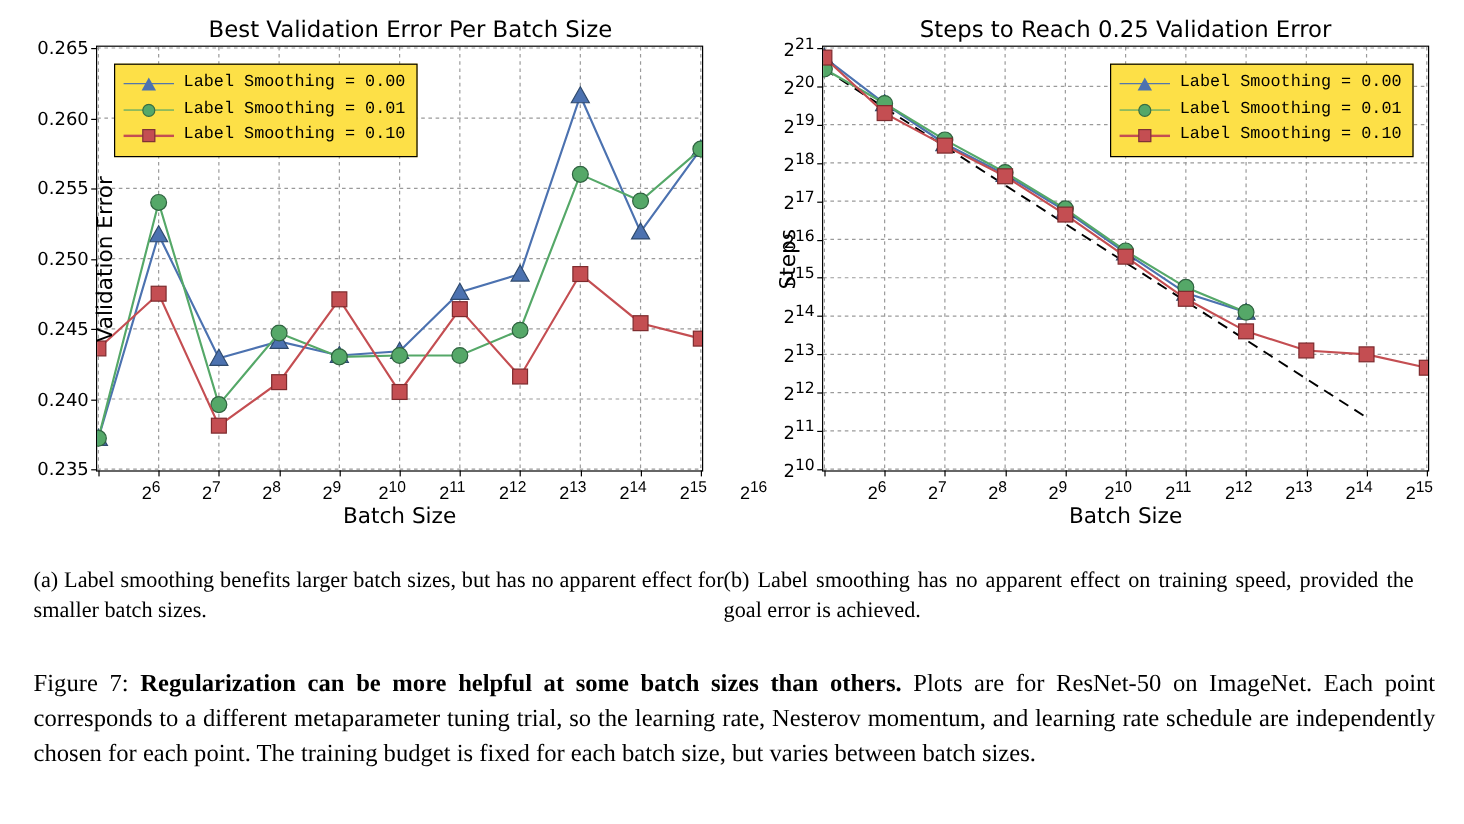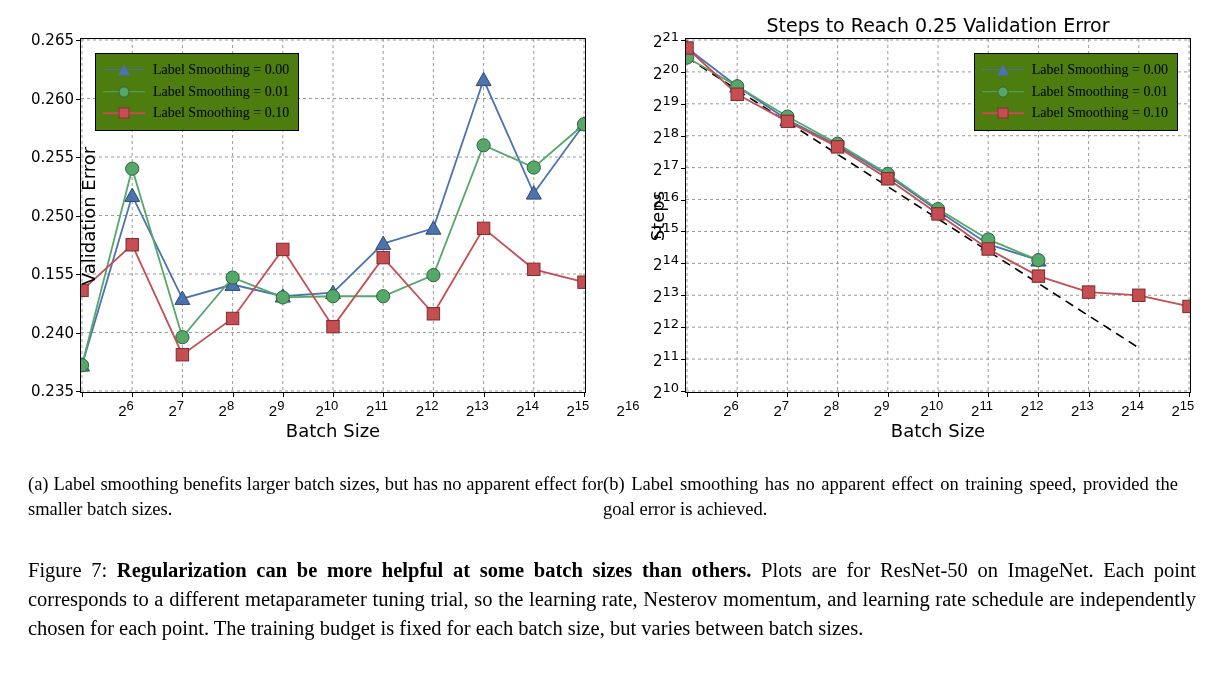--- a/index.html
+++ b/index.html
@@ -106,24 +106,24 @@
     transform: translateY(-50%) rotate(-90deg);
     transform-origin: center center;
     font-family: "DejaVu Sans", sans-serif;
     font-size: 18px;
     white-space: nowrap;
   }
   #plot-b .axis-label-y { left: -54px; }
 
   .legend {
     position: absolute;
-    background: #4d7c0f;
+    background: #fde047;
     border: 1px solid #000;
     padding: 5px 9px 6px 7px;
-    font-family: Liberation Serif, serif;
+    font-family: Liberation Mono, monospace;
     font-size: 14px;
     line-height: 1.55;
   }
   #legend-a { left: 14px; top: 14px; }
   #legend-b { right: 12px; top: 14px; }
   .legend-row {
     display: flex;
     align-items: center;
     white-space: nowrap;
   }
@@ -192,20 +192,21 @@
   }
   .main-caption b { font-weight: bold; }
   svg { display: block; }
 </style>
 </head>
 <body>
 
 <div class="figure-wrap">
 
   <div class="panel" id="panel-a">
+    <div class="chart-title">Best Validation Error Per Batch Size</div>
     <div class="plot-area" id="plot-a">
       <svg id="svg-a" width="504" height="353" viewBox="0 0 504 353">
           <line x1="1" y1="0" x2="1" y2="353" stroke="#9a9a9a" stroke-width="1" stroke-dasharray="3,3"></line>
           <line x1="51.2" y1="0" x2="51.2" y2="353" stroke="#9a9a9a" stroke-width="1" stroke-dasharray="3,3"></line>
           <line x1="101.4" y1="0" x2="101.4" y2="353" stroke="#9a9a9a" stroke-width="1" stroke-dasharray="3,3"></line>
           <line x1="151.6" y1="0" x2="151.6" y2="353" stroke="#9a9a9a" stroke-width="1" stroke-dasharray="3,3"></line>
           <line x1="201.8" y1="0" x2="201.8" y2="353" stroke="#9a9a9a" stroke-width="1" stroke-dasharray="3,3"></line>
           <line x1="252" y1="0" x2="252" y2="353" stroke="#9a9a9a" stroke-width="1" stroke-dasharray="3,3"></line>
           <line x1="302.2" y1="0" x2="302.2" y2="353" stroke="#9a9a9a" stroke-width="1" stroke-dasharray="3,3"></line>
           <line x1="352.4" y1="0" x2="352.4" y2="353" stroke="#9a9a9a" stroke-width="1" stroke-dasharray="3,3"></line>
@@ -301,21 +302,21 @@
         <div class="xtick-label" style="left: 402.6px;">2<sup>14</sup></div>
         <div class="tick-mark-x" style="left: 452.8px;"></div>
         <div class="xtick-label" style="left: 452.8px;">2<sup>15</sup></div>
         <div class="tick-mark-x" style="left: 503px;"></div>
         <div class="xtick-label" style="left: 503px;">2<sup>16</sup></div>
         <div class="tick-mark-y" style="top: 352px;"></div>
         <div class="ytick-label" style="top: 352px;">0.235</div>
         <div class="tick-mark-y" style="top: 293.5px;"></div>
         <div class="ytick-label" style="top: 293.5px;">0.240</div>
         <div class="tick-mark-y" style="top: 235px;"></div>
-        <div class="ytick-label" style="top: 235px;">0.155</div>
+        <div class="ytick-label" style="top: 235px;">0.245</div>
         <div class="tick-mark-y" style="top: 176.5px;"></div>
         <div class="ytick-label" style="top: 176.5px;">0.250</div>
         <div class="tick-mark-y" style="top: 118px;"></div>
         <div class="ytick-label" style="top: 118px; margin-left: 32px;">0.255</div>
         <div class="tick-mark-y" style="top: 59.5px;"></div>
         <div class="ytick-label" style="top: 59.5px;">0.260</div>
         <div class="tick-mark-y" style="top: 1px;"></div>
         <div class="ytick-label" style="top: 1px;">0.265</div>
       </div>
   </div>

